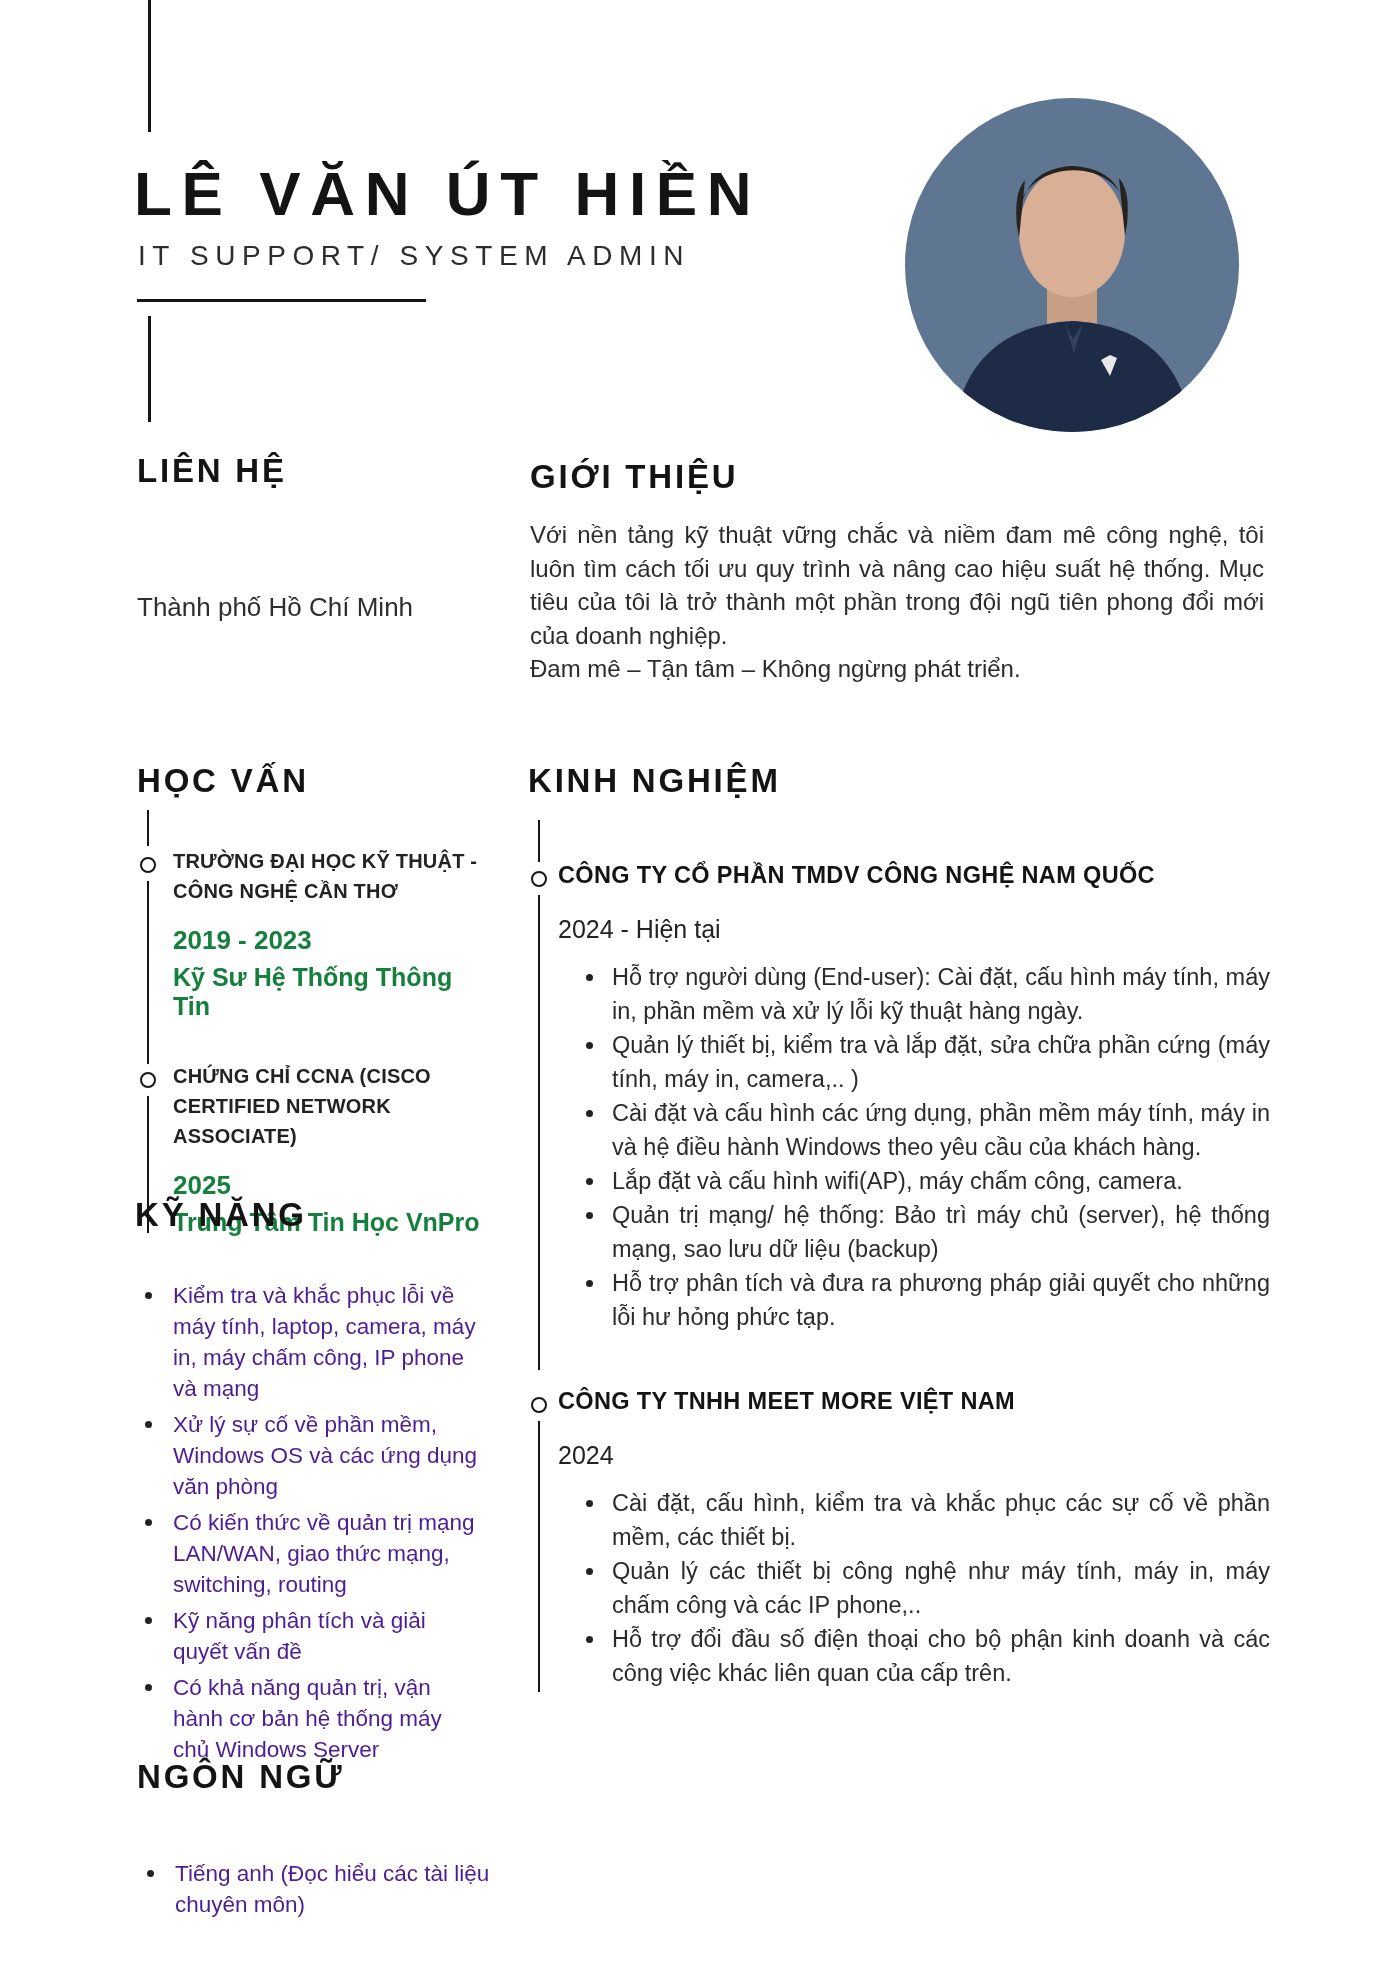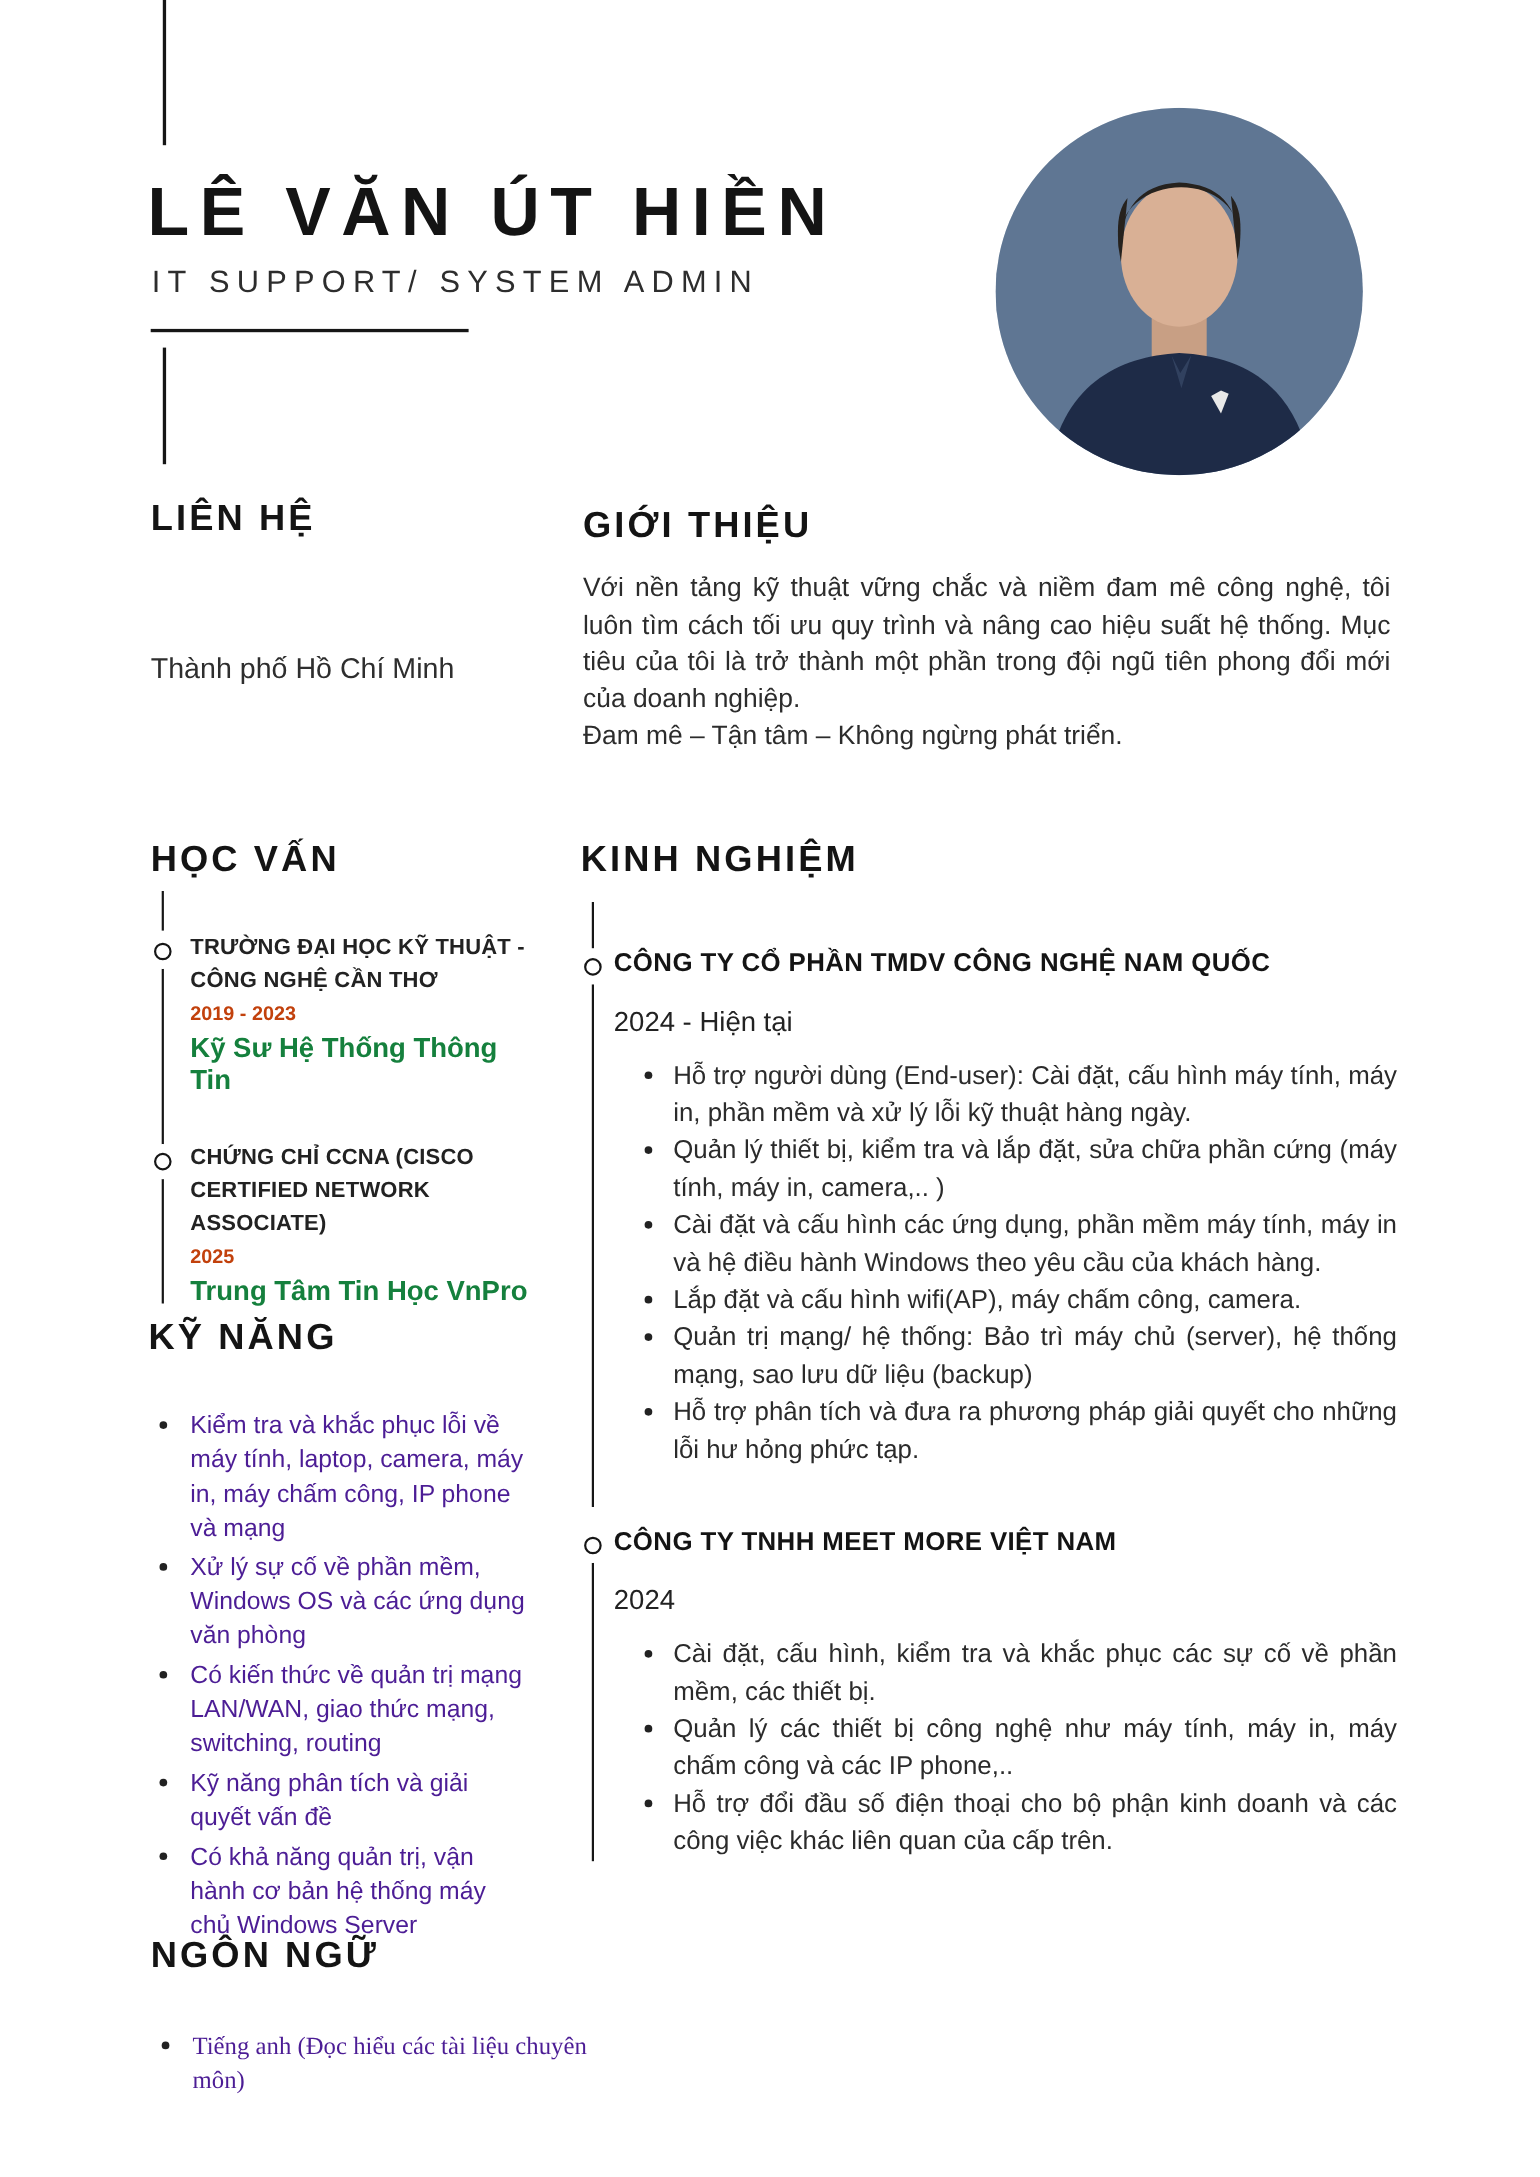--- a/index.html
+++ b/index.html
@@ -49,36 +49,36 @@
     width:2.5px;background:#161616;z-index:0;
   }
   .tl-entry:last-child::before{bottom:4px;}
   .tl-dot{
     position:absolute;left:2.5px;top:11px;width:12px;height:12px;
     border:2.5px solid #161616;border-radius:50%;background:#fff;
     box-shadow:0 0 0 8px #ffffff;z-index:2;
   }
   .edu-entry{margin-bottom:40px;}
   .edu-school{font-size:20px;line-height:30px;color:#222222;letter-spacing:0.01em;}
-  .edu-years{font-size:18px;margin-top:5px;color:#c2410c;}
+  .edu-years{font-size:26px;margin-top:19px;color:#15803d;}
   .edu-degree{font-size:25px;margin-top:7px;color:#15803d;}
 
   #skills{left:135px;top:1196px;width:345px;}
   .plain-list{list-style:none;margin:46px 0 0 0;padding:0;}
   .plain-list li{
     position:relative;padding-left:38px;margin-bottom:5px;
     font-size:22.5px;line-height:31px;color:#4c1d95;
   }
   .plain-list li::before{
     content:'';position:absolute;left:10px;top:12px;
     width:7px;height:7px;border-radius:50%;background:#222222;
   }
 
   #languages{left:137px;top:1758px;width:400px;}
-  #languages .plain-list{margin-top:48px;font-family:Liberation Serif, serif;}
+  #languages .plain-list{margin-top:62px;}
 
   
   #about{left:530px;top:458px;width:734px;}
   .about-text{
     margin-top:22px;font-size:24px;line-height:33.5px;
     text-align:justify;color:#2c2c2c;
   }
   .about-motto{font-size:24px;line-height:33.5px;color:#2c2c2c;}
 
   #experience{left:528px;top:762px;width:742px;}

